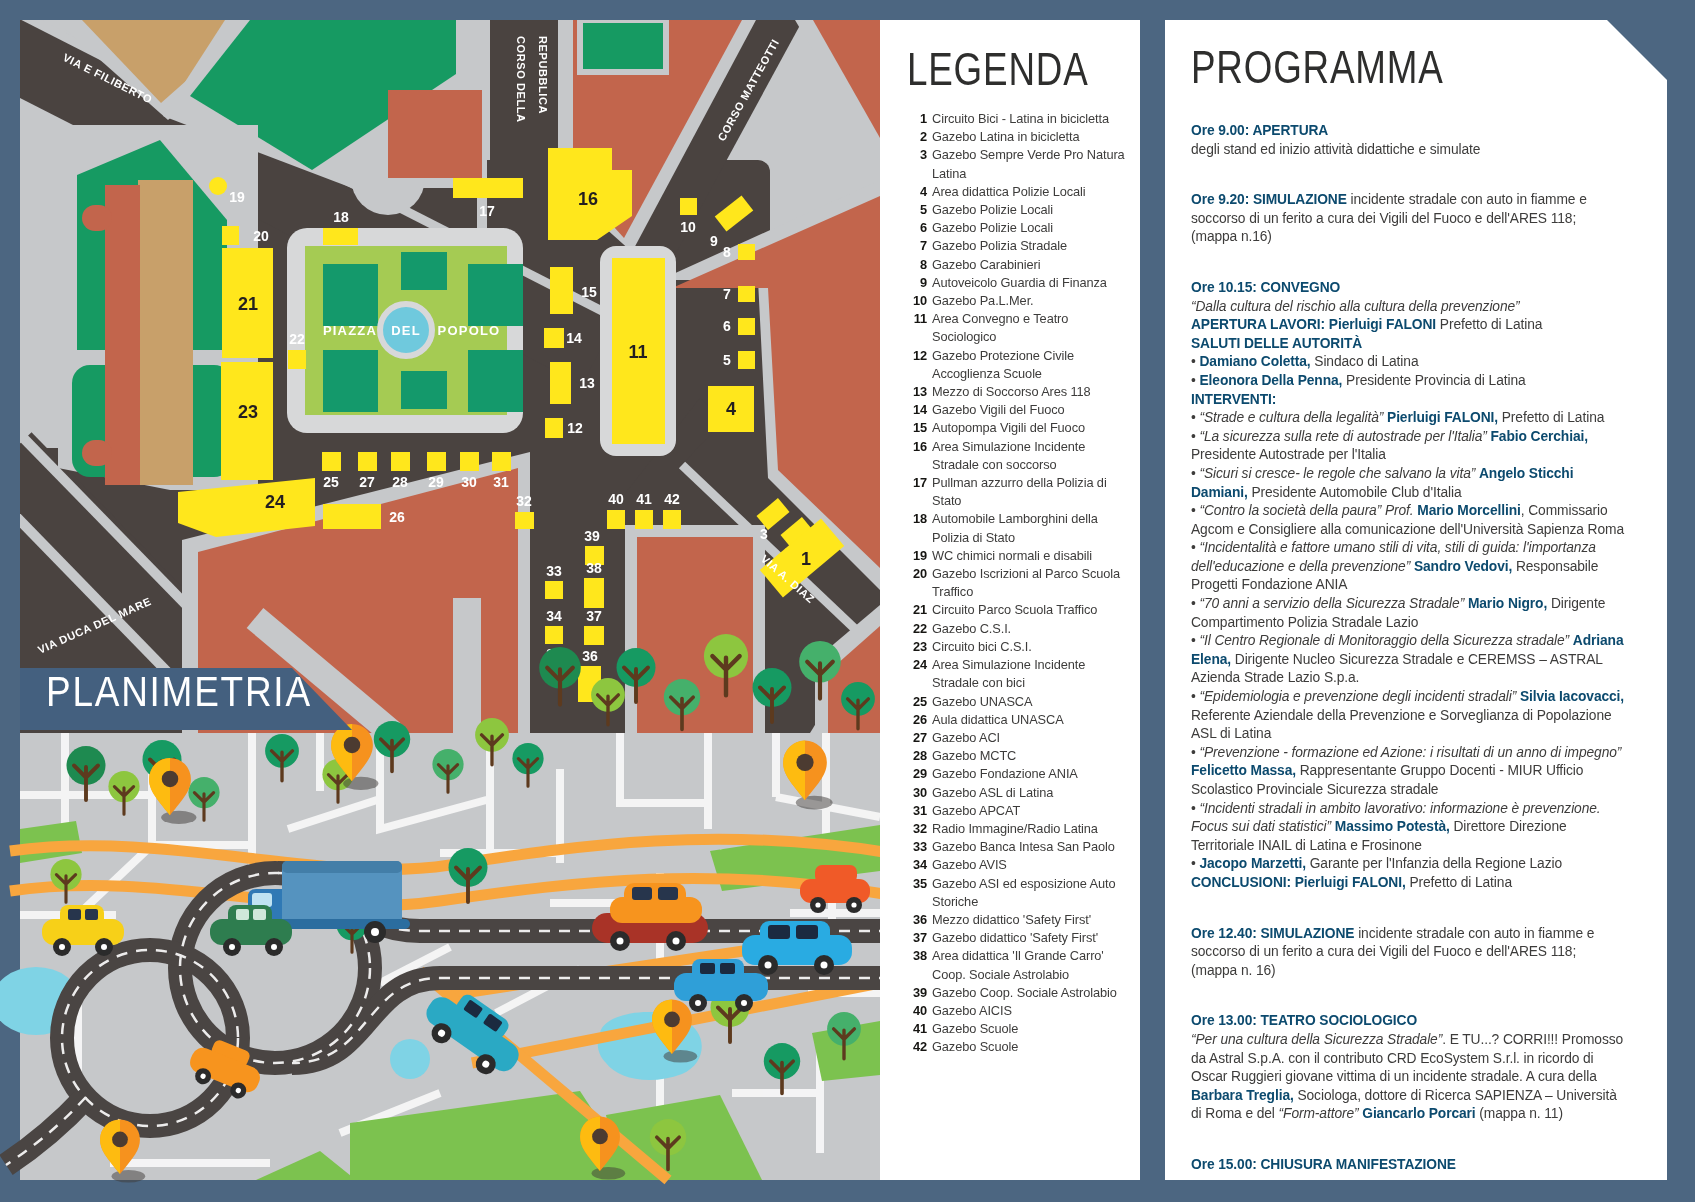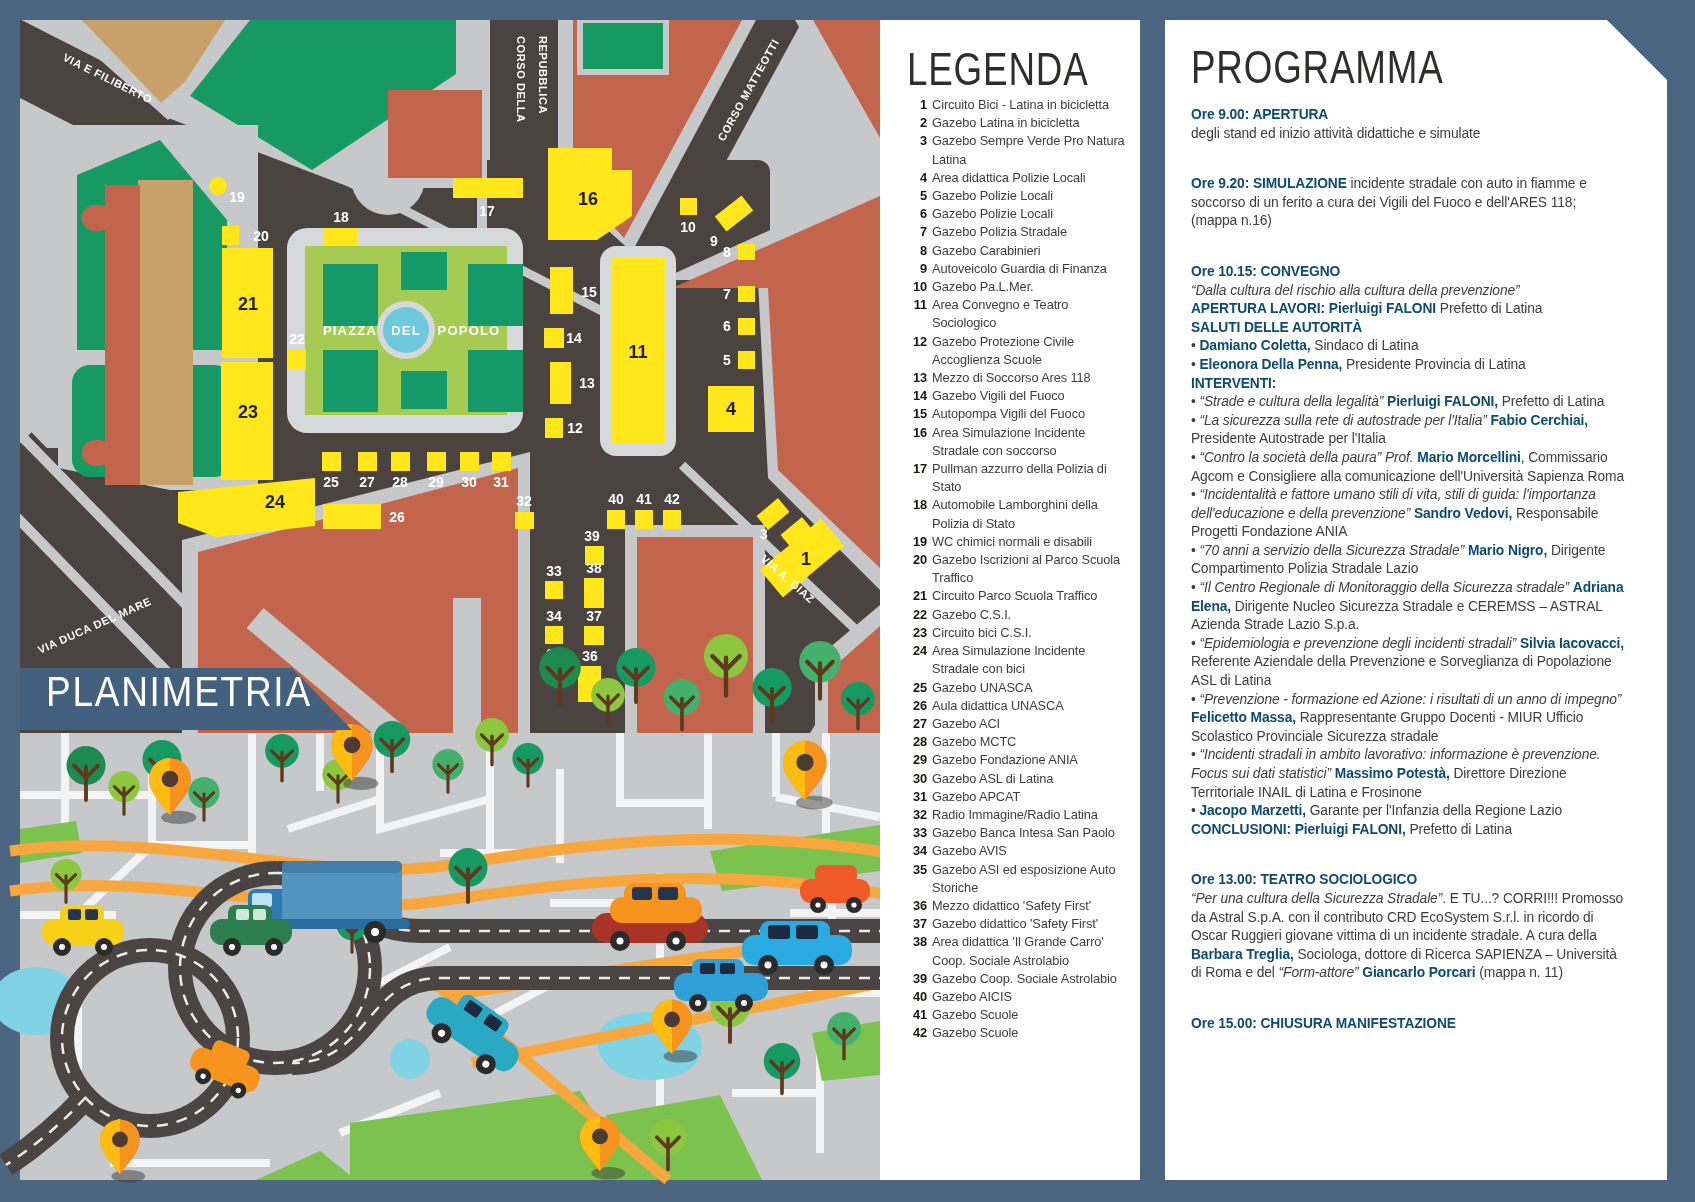--- a/index.html
+++ b/index.html
@@ -15,30 +15,30 @@
   .banner span{display:inline-block;transform:scaleX(.88);transform-origin:0 50%;
           color:#fff;font-size:42px;letter-spacing:2px;white-space:nowrap;}
   
   .slabel{font-family:"Liberation Sans",sans-serif;font-size:11px;font-weight:700;fill:#ffffff;letter-spacing:.6px;}
   .pzw{font:700 13px "Liberation Sans",sans-serif;fill:#ffffff;letter-spacing:1.2px;text-anchor:middle;}
   .mnum{font:700 14px "Liberation Sans",sans-serif;text-anchor:middle;}
   .mnum.big{font-size:18px;}
   
   .legend-panel{position:absolute;left:880px;top:20px;width:260px;height:1160px;background:#ffffff;
                 box-sizing:border-box;padding:22px 8px 0 27px;}
-  .big-title{color:#2e2e2d;font-size:46px;white-space:nowrap;}
+  .big-title{color:#2e2e2d;font-size:46px;white-space:nowrap;margin-bottom:14px;}
   .big-title span{display:inline-block;transform:scaleX(.8);transform-origin:0 50%;letter-spacing:1px;}
   .li{display:flex;font-size:12.8px;line-height:18.2px;letter-spacing:-.1px;color:#3d3c3b;}
   .ln{min-width:20px;text-align:right;font-weight:700;color:#161512;margin-right:5px;flex:none;}
   .lt{flex:1;}
   
   .program-panel{position:absolute;left:1165px;top:20px;width:502px;height:1160px;background:#ffffff;
                  box-sizing:border-box;padding:20px 42px 0 26px;
                  clip-path:polygon(0 0,442px 0,502px 60px,502px 1160px,0 1160px);}
-  .program-panel .big-title{margin-bottom:12px;}
+  .program-panel .big-title{margin-bottom:28px;}
   .pp{margin:0;font-size:13.8px;line-height:18.6px;color:#3d3c3b;letter-spacing:-.1px;}
   .pp .b{font-weight:700;color:#0c4a6e;}
   .pp .i{font-style:italic;}
   .pp .n{}
   .gap{margin-top:32px;}
 </style>
 </head>
 <body>
 
 <div class="stage">
@@ -682,28 +682,30 @@
         <p class="pp gap"><span class="b">Ore 9.20: SIMULAZIONE </span><span class="n">incidente stradale con auto in fiamme e soccorso di un ferito a cura dei Vigili del Fuoco e  dell'ARES 118; (mappa n.16)</span></p>
         <p class="pp gap"><span class="b">Ore 10.15: CONVEGNO</span></p>
         <p class="pp"><span class="i">“Dalla cultura del rischio alla cultura della prevenzione”</span></p>
         <p class="pp"><span class="b">APERTURA LAVORI: Pierluigi FALONI </span><span class="n">Prefetto di Latina</span></p>
         <p class="pp"><span class="b">SALUTI DELLE AUTORITÀ</span></p>
         <p class="pp"><span class="n">• </span><span class="b">Damiano Coletta,</span><span class="n"> Sindaco di Latina</span></p>
         <p class="pp"><span class="n">• </span><span class="b">Eleonora Della Penna,</span><span class="n"> Presidente Provincia di Latina</span></p>
         <p class="pp"><span class="b">INTERVENTI:</span></p>
         <p class="pp"><span class="n">• </span><span class="i">“Strade e cultura della legalità” </span><span class="b">Pierluigi FALONI,</span><span class="n"> Prefetto di Latina</span></p>
         <p class="pp"><span class="n">• </span><span class="i">“La sicurezza sulla rete di autostrade per l'Italia” </span><span class="b">Fabio Cerchiai,</span><span class="n"> Presidente Autostrade per l'Italia</span></p>
+        <p class="pp"><span class="n">• </span><span class="i">“Sicuri si cresce- le regole che salvano la vita” </span><span class="b">Angelo Sticchi Damiani,</span><span class="n"> Presidente Automobile Club d'Italia</span></p>
         <p class="pp"><span class="n">• </span><span class="i">“Contro la società della paura” Prof. </span><span class="b">Mario Morcellini</span><span class="n">, Commissario Agcom e Consigliere alla comunicazione dell'Università Sapienza Roma</span></p>
         <p class="pp"><span class="n">• </span><span class="i">“Incidentalità e fattore umano stili di vita, stili di guida: l'importanza dell'educazione e della prevenzione” </span><span class="b">Sandro Vedovi,</span><span class="n"> Responsabile Progetti Fondazione ANIA</span></p>
         <p class="pp"><span class="n">• </span><span class="i">“70 anni a servizio della Sicurezza Stradale” </span><span class="b">Mario Nigro,</span><span class="n"> Dirigente Compartimento Polizia Stradale Lazio</span></p>
         <p class="pp"><span class="n">• </span><span class="i">“Il Centro Regionale di Monitoraggio della Sicurezza stradale” </span><span class="b">Adriana Elena,</span><span class="n"> Dirigente Nucleo Sicurezza Stradale e CEREMSS – ASTRAL Azienda Strade Lazio S.p.a.</span></p>
         <p class="pp"><span class="n">• </span><span class="i">“Epidemiologia e prevenzione degli incidenti stradali” </span><span class="b">Silvia Iacovacci,</span><span class="n"> Referente Aziendale della Prevenzione e Sorveglianza di Popolazione ASL di Latina</span></p>
         <p class="pp"><span class="n">• </span><span class="i">“Prevenzione - formazione ed Azione: i risultati di un anno di impegno” </span><span class="b">Felicetto Massa,</span><span class="n"> Rappresentante Gruppo Docenti - MIUR Ufficio Scolastico Provinciale Sicurezza stradale</span></p>
         <p class="pp"><span class="n">• </span><span class="i">“Incidenti stradali in ambito lavorativo: informazione è prevenzione. Focus sui dati statistici” </span><span class="b">Massimo Potestà,</span><span class="n"> Direttore Direzione Territoriale INAIL di Latina e Frosinone</span></p>
         <p class="pp"><span class="n">• </span><span class="b">Jacopo Marzetti,</span><span class="n"> Garante per l'Infanzia della Regione Lazio</span></p>
         <p class="pp"><span class="b">CONCLUSIONI: Pierluigi FALONI,</span><span class="n"> Prefetto di Latina</span></p>
+        <p class="pp gap"><span class="b">Ore 12.40: SIMULAZIONE </span><span class="n">incidente stradale con auto in fiamme e soccorso di un ferito a cura dei Vigili del Fuoco e  dell'ARES 118; (mappa n. 16)</span></p>
         <p class="pp gap"><span class="b">Ore 13.00: TEATRO SOCIOLOGICO</span></p>
         <p class="pp"><span class="i">“Per una cultura della Sicurezza Stradale”</span><span class="n">. E TU...? CORRI!!! Promosso da Astral S.p.A. con il contributo CRD EcoSystem S.r.l. in ricordo di Oscar Ruggieri giovane vittima di un incidente stradale. A cura della </span><span class="b">Barbara Treglia,</span><span class="n"> Sociologa, dottore di Ricerca SAPIENZA – Università di Roma e del </span><span class="i">“Form-attore” </span><span class="b">Giancarlo Porcari </span><span class="n">(mappa n. 11)</span></p>
         <p class="pp gap"><span class="b">Ore 15.00: CHIUSURA MANIFESTAZIONE</span></p>
       </div>
   </div>
 
 </div>
 
 </body></html>

